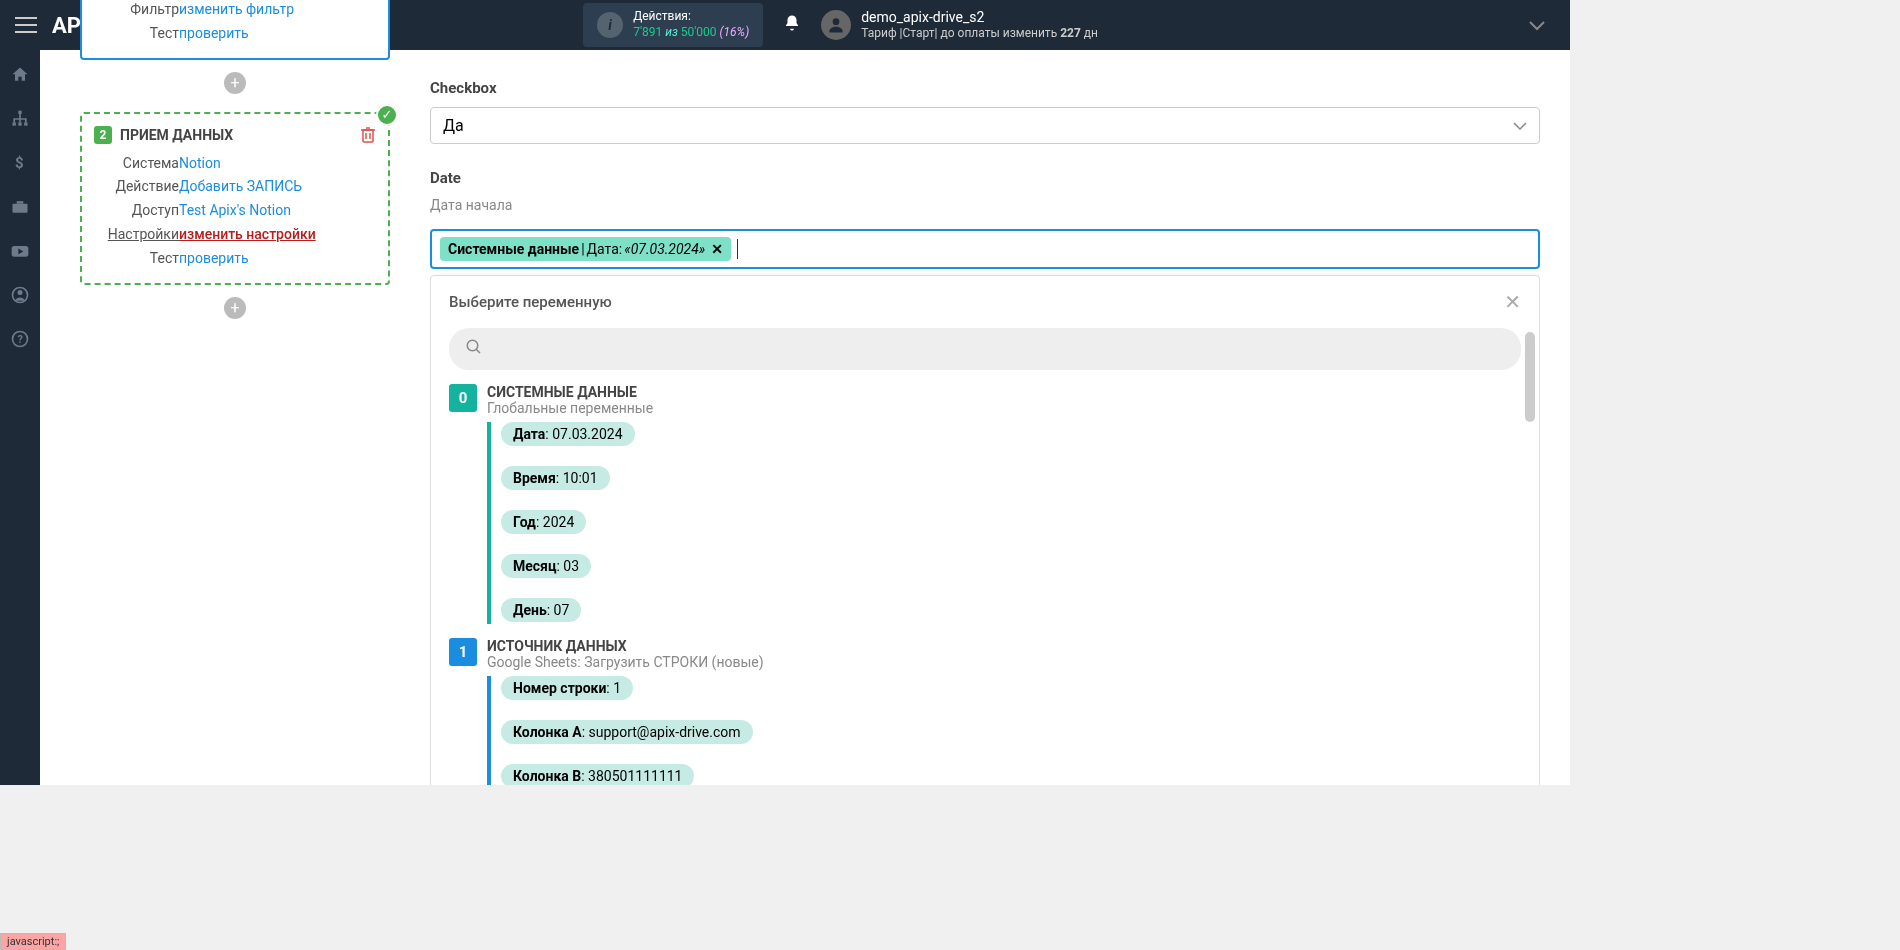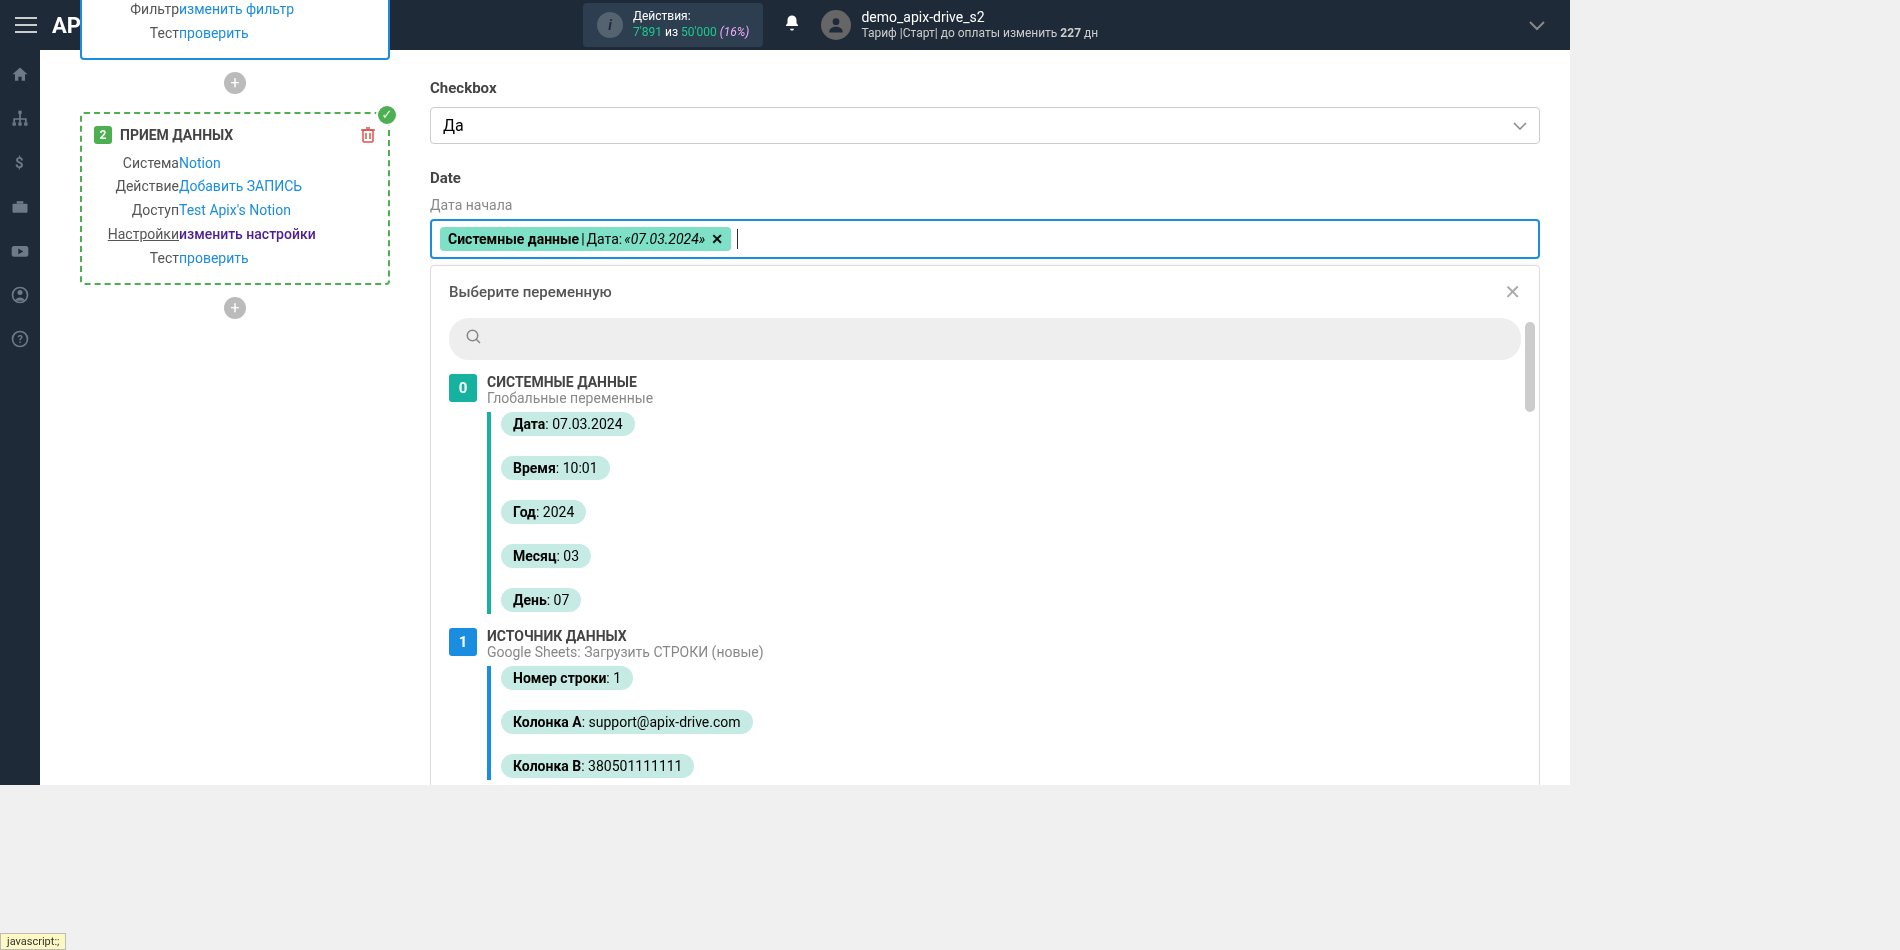--- a/index.html
+++ b/index.html
@@ -6,49 +6,49 @@
 body { font-family: -apple-system, BlinkMacSystemFont, "Segoe UI", Roboto, Arial, sans-serif; background: #f0f0f0; width: 1570px; height: 785px; overflow: hidden; }
 .header { background: #1e2a38; height: 50px; display: flex; align-items: center; padding: 0 15px; color: #fff; }
 .hamburger { width: 22px; height: 16px; display: flex; flex-direction: column; justify-content: space-between; margin-right: 15px; cursor: pointer; }
 .hamburger span { height: 2px; background: #ccc; }
 .logo { font-size: 22px; font-weight: bold; color: #fff; }
 .logo-x { color: #ffc107; font-style: italic; font-weight: 900; }
 .actions-box { background: #2d3e50; border-radius: 4px; padding: 6px 14px; display: flex; align-items: center; margin-left: auto; margin-right: 20px; }
 .info-icon { width: 26px; height: 26px; border-radius: 50%; background: #556270; display: flex; align-items: center; justify-content: center; margin-right: 10px; font-size: 14px; color: #1e2a38; font-weight: bold; font-style: italic; }
 .actions-text { font-size: 12px; line-height: 1.3; }
 .actions-count { color: #1bca8e; }
-.actions-of { color: #ffffff; }
+.actions-of { color: #5eead4; font-style: italic; }
 .actions-total { color: #1bca8e; }
 .actions-pct { color: #f0abfc; font-style: italic; }
 .bell-icon { margin-right: 20px; color: #fff; font-size: 18px; }
 .avatar-icon { width: 30px; height: 30px; border-radius: 50%; background: #666; margin-right: 10px; display:flex;align-items:center;justify-content:center;}
 .avatar-icon svg{width:20px;height:20px;fill:#1e2a38;}
 .user-info { font-size: 12px; line-height: 1.3; color: #ccc; }
 .user-name { color: #fff; font-size: 14px; }
 .chevron-down { margin-left: auto; margin-right: 10px; color: #999; }
 .layout { display: flex; height: calc(100% - 50px); }
 .sidenav { width: 40px; background: #1e2a38; display: flex; flex-direction: column; align-items: center; padding-top: 15px; gap: 20px; }
 .sidenav-item { color: #6c7a89; font-size: 18px; cursor: pointer; }
 .sidenav-item svg{width:20px;height:20px;fill:#6c7a89;}
 .main { flex: 1; display: flex; background: #fff; }
 .left-panel { width: 390px; padding: 0 40px; overflow: visible; text-align: right; }
 .right-panel { flex: 1; padding: 14px 30px 0 0; overflow: hidden; }
 .step-box { border: 2px solid #1b8de0; border-radius: 4px; padding: 8px 12px 12px; margin-top: -62px; background: #fff; position: relative; }
 .step-box-green { border: 2px dashed #4caf50; border-radius: 4px; padding: 12px; margin-top: 18px; background: #fff; position: relative; }
 .step-row { display: flex; font-size: 14px; line-height: 1.7; }
 .step-label { width: 85px; color: #555; }
 .step-value { color: #1b8de0; }
-.step-value.underline { color: #4c1d95; font-weight: 500; }
+.step-value.underline { text-decoration: underline; color: #b91c1c; font-weight: 500; }
 .step-title { font-size: 14px; font-weight: bold; color: #444; margin-bottom: 8px; display:flex; align-items:center; gap:8px;}
 .step-num { background: #4caf50; color: #fff; width: 18px; height: 18px; display: inline-flex; align-items: center; justify-content: center; border-radius: 3px; font-size: 12px; }
 .trash-icon { position: absolute; right: 12px; top: 12px; color: #d9534f; cursor: pointer; }
 .check-badge { position: absolute; right: -10px; top: -10px; width: 22px; height: 22px; background: #4caf50; border-radius: 50%; border: 2px solid #fff; display:flex;align-items:center;justify-content:center;color:#fff;font-size:13px;}
 .add-btn { width: 22px; height: 22px; background: #bbb; border-radius: 50%; color: #fff; display: flex; align-items: center; justify-content: center; margin: 12px auto 0; font-size: 16px; cursor: pointer; }
 .field-label { font-size: 15px; font-weight: bold; color: #444; margin-top: 15px; margin-bottom: 10px; }
-.field-sublabel { font-size: 14px; color: #888; margin-bottom: 6px; }
+.field-sublabel { font-size: 14px; color: #888; margin-bottom: 16px; }
 .select-box { border: 1px solid #ccc; border-radius: 4px; padding: 8px 12px; display: flex; align-items: center; justify-content: space-between; background: #fff; cursor: pointer; }
 .checkbox-row { display: flex; align-items: center; gap: 6px; margin-top: 8px; font-size: 14px; color: #444; }
 .checkbox-row input { width: 15px; height: 15px; }
 .tag-input { border: 2px solid #1b8de0; border-radius: 4px; padding: 6px 8px; display: flex; align-items: center; gap: 6px; background: #fff; min-height: 38px; }
 .tag { background: #7de0c7; border-radius: 4px; padding: 4px 8px; font-size: 14px; display: inline-flex; align-items: center; gap: 2px; }
 .tag-strong { font-weight: bold; }
 .tag-em { font-style: italic; }
 .tag-close { margin-left: 4px; font-weight: bold; cursor: pointer; }
 .cursor-bar { width: 1px; height: 20px; background: #333; }
 .dropdown-panel { border: 1px solid #ddd; border-radius: 4px; background: #fff; margin-top: 6px; box-shadow: 0 2px 8px rgba(0,0,0,0.1); position: relative; }
@@ -61,21 +61,21 @@
 .var-num { width: 28px; height: 28px; background: #14b29f; color: #fff; display: flex; align-items: center; justify-content: center; font-weight: bold; border-radius: 3px; flex-shrink: 0; font-size: 15px;}
 .var-num.blue { background: #1b8de0; }
 .var-content { flex: 1; }
 .var-title { font-weight: bold; color: #444; font-size: 14px; text-transform: uppercase; }
 .var-subtitle { color: #888; font-size: 14px; margin-bottom: 6px; }
 .var-items { border-left: 4px solid #14b29f; padding-left: 10px; display: flex; flex-wrap: wrap; gap: 9px; }
 .var-items.blue { border-left-color: #1b8de0; text-align: center; }
 .var-item { background: #c6ebe4; border-radius: 12px; padding: 4px 12px; font-size: 14px; display: inline-block; margin-bottom: 2px;}
 .var-item-key { font-weight: bold; }
 .scroll-thumb { position: absolute; right: 4px; top: 56px; width: 10px; height: 90px; background: #ccc; border-radius: 5px; }
-.status-bar { position: fixed; bottom: 0; left: 0; background: #fef9c3; border: 1px solid #bbb; padding: 1px 6px; font-size: 11px; color: #333; }
+.status-bar { position: fixed; bottom: 0; left: 0; background: #fca5a5; border: 1px solid #bbb; padding: 1px 6px; font-size: 11px; color: #333; }
 .settings-label { text-decoration: underline; color: #555; }
 .hidden-overflow { position: relative; }
 .white-border { position: absolute; right: 2px; top: 0; bottom: 0; width: 28px; background: #fff; pointer-events: none;}
 .full-row-break { flex-basis: 100%; height: 0; }
 </style>
 </head>
 <body>
 
 <div class="header">
   <div class="hamburger">

